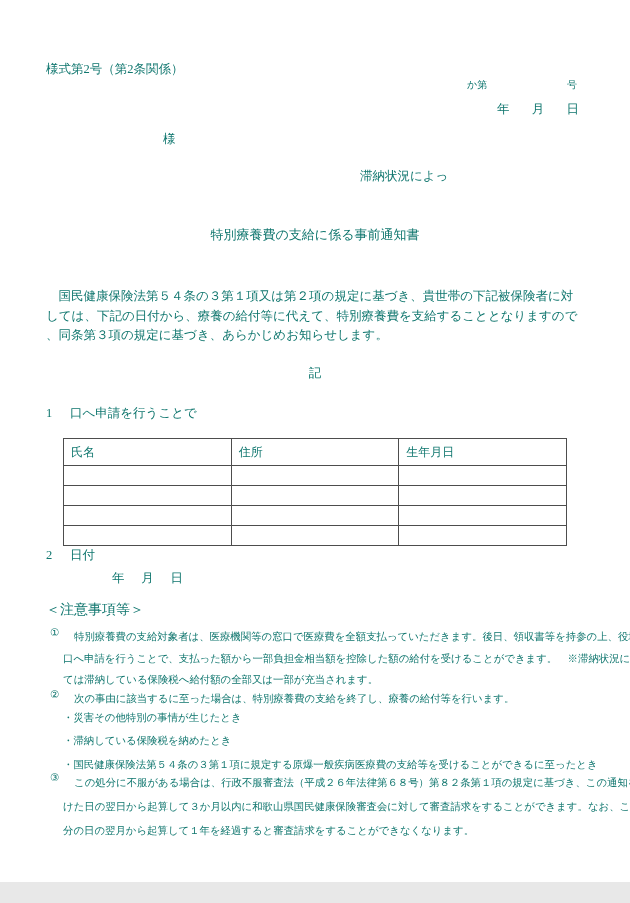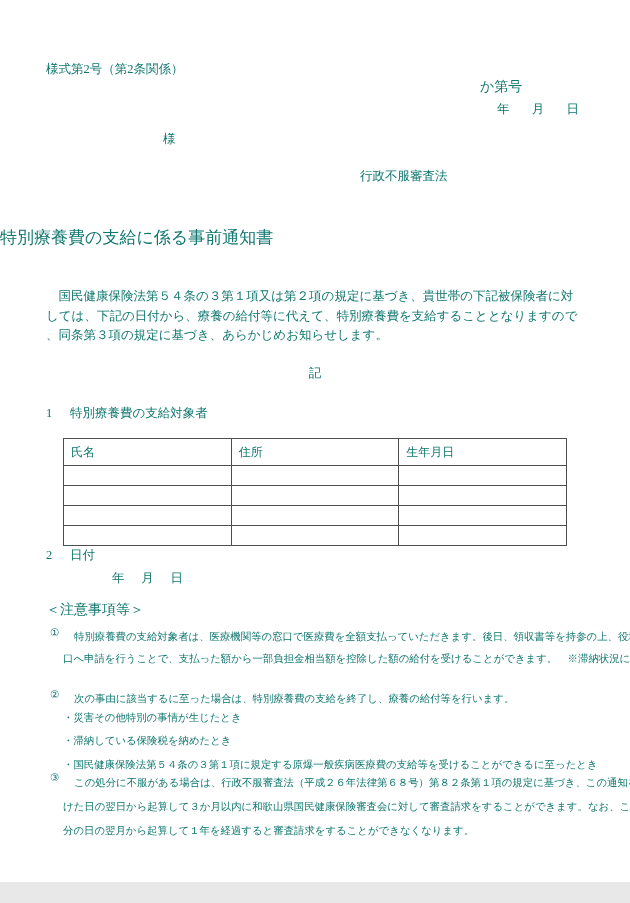--- a/index.html
+++ b/index.html
@@ -11,36 +11,36 @@
     background: #ffffff;
     font-family: "Liberation Serif", "DejaVu Serif", serif;
     color: #0f766e;
     overflow: hidden;
   }
   .abs { position: absolute; }
 
   .form-number { left: 46px; top: 61px; font-size: 12.5px; }
 
   .doc-number-row {
-    left: 480px; top: 78px; width: 110px;
-    display: flex; 
-    font-size: 14px;
+    left: 467px; top: 78px; width: 110px;
+    display: flex; justify-content: space-between;
+    font-size: 10px;
   }
   .header-date-row {
     left: 497px; top: 101px; width: 82px;
     display: flex; justify-content: space-between;
     font-size: 12.5px;
   }
 
   .recipient { left: 163px; top: 131px; font-size: 12.5px; }
   .sender   { left: 360px; top: 168px; font-size: 12.5px; }
 
   .doc-title {
     left: 0; top: 226px; width: 630px;
-    font-size: 17px;
+    text-align: center; font-size: 13px;
   }
 
   .body-par { left: 46px; top: 287px; width: 540px; font-size: 12.5px; }
   .body-par .line { line-height: 19.7px; white-space: nowrap; }
 
   .ki-marker { left: 0; top: 365px; width: 630px; text-align: center; font-size: 12.5px; }
 
   .section-heading { font-size: 12.5px; }
   .section-heading .sec-num { display: inline-block; width: 24px; }
   .sec1 { left: 46px; top: 405px; }
@@ -95,34 +95,34 @@
   </div>
 
   <div class="abs header-date-row">
     <span>年</span>
     <span>月</span>
     <span>日</span>
   </div>
 
   <div class="abs recipient">様</div>
 
-  <div class="abs sender">行政不服審査法</div>
+  <div class="abs sender">滞納状況によっ</div>
 
   <div class="abs doc-title">特別療養費の支給に係る事前通知書</div>
 
   <div class="abs body-par">
     <div class="line">　国民健康保険法第５４条の３第１項又は第２項の規定に基づき、貴世帯の下記被保険者に対</div>
     <div class="line">しては、下記の日付から、療養の給付等に代えて、特別療養費を支給することとなりますので</div>
     <div class="line">、同条第３項の規定に基づき、あらかじめお知らせします。</div>
   </div>
 
   <div class="abs ki-marker">記</div>
 
   <div class="abs section-heading sec1">
-    <span class="sec-num">1</span><span>特別療養費の支給対象者</span>
+    <span class="sec-num">1</span><span>口へ申請を行うことで</span>
   </div>
 
   <table class="abs recipients-table">
     <tbody>
       <tr class="hdr-row">
         <td>氏名</td>
         <td>住所</td>
         <td>生年月日</td>
       </tr>
       <tr class="data-row">
@@ -157,20 +157,21 @@
     <span>月</span>
     <span>日</span>
   </div>
 
   <div class="abs notes-header">＜注意事項等＞</div>
 
   <div class="abs note note1">
     <span class="note-marker">①</span>
     <div class="nline first-indent">特別療養費の支給対象者は、医療機関等の窓口で医療費を全額支払っていただきます。後日、領収書等を持参の上、役場窓</div>
     <div class="nline">口へ申請を行うことで、支払った額から一部負担金相当額を控除した額の給付を受けることができます。　※滞納状況によっ</div>
+    <div class="nline">ては滞納している保険税へ給付額の全部又は一部が充当されます。</div>
   </div>
 
   <div class="abs note note2">
     <span class="note-marker">②</span>
     <div class="nline first-indent">次の事由に該当するに至った場合は、特別療養費の支給を終了し、療養の給付等を行います。</div>
   </div>
 
   <div class="abs note-bullets">
     <div class="nline">・災害その他特別の事情が生じたとき</div>
     <div class="nline">・滞納している保険税を納めたとき</div>

